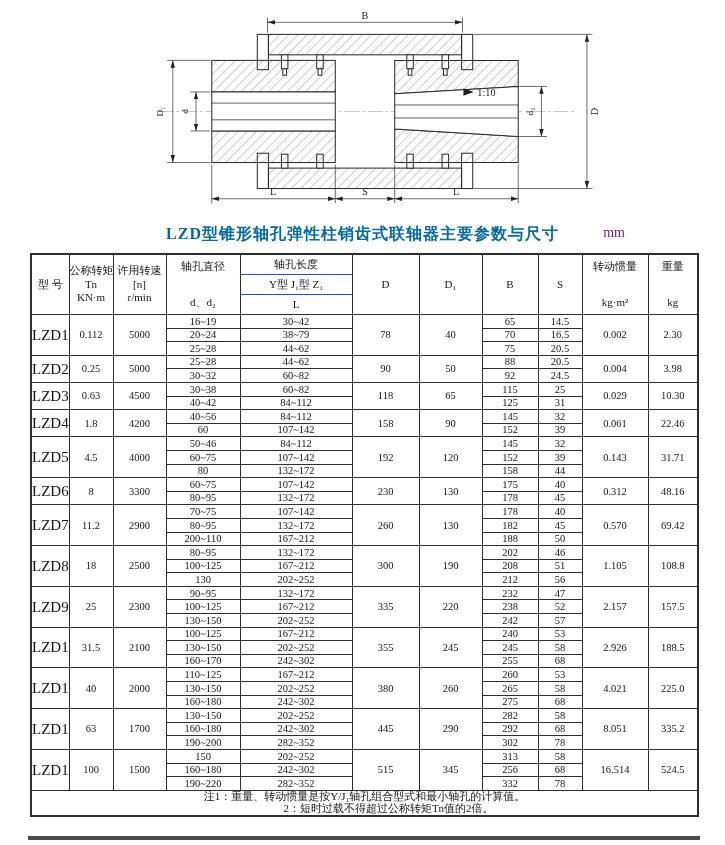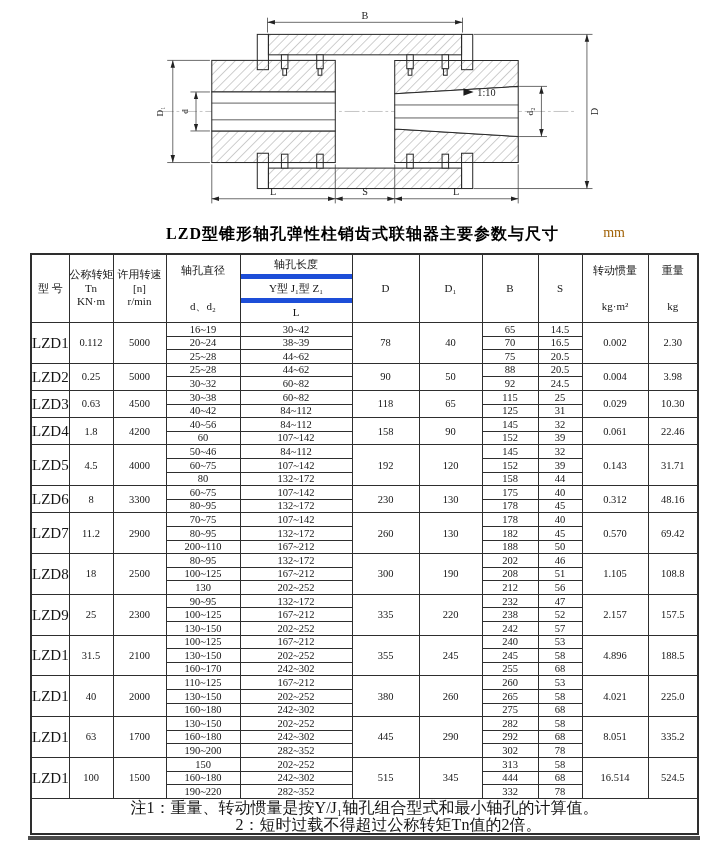--- a/index.html
+++ b/index.html
@@ -8,45 +8,45 @@
     font-family:"Liberation Serif","DejaVu Serif",serif;color:#1c1c1c;
   }
   .page{position:relative;width:725px;height:845px;}
   
   .drawing-wrap{position:absolute;top:2px;left:105px;width:520px;height:218px;}
   svg text{font-family:"Liberation Serif","DejaVu Serif",serif;fill:#222;}
   
   .title-row{position:absolute;top:224px;left:0;width:725px;height:22px;}
   .doc-title{
     position:absolute;left:0;right:0;text-align:center;
-    font-size:16px;font-weight:600;letter-spacing:1px;color:#000000;
+    font-size:16px;font-weight:600;letter-spacing:1px;color:#0369a1;
   }
-  .unit-label{position:absolute;right:100px;top:1px;font-size:14px;color:#a16207;margin-left:22px;}
+  .unit-label{position:absolute;right:100px;top:1px;font-size:14px;color:#701a75;margin-left:22px;}
   
   table.params{
     position:absolute;top:253px;left:30px;width:667px;
     border-collapse:collapse;table-layout:fixed;
     font-size:10.5px;color:#151515;
   }
   table.params td, table.params th{
     border:1px solid #2e2e2e;padding:0;text-align:center;
     font-weight:normal;line-height:1.08;height:12.6px;
     overflow:hidden;white-space:nowrap;
   }
   table.params{border:2px solid #2e2e2e;}
   thead th{font-size:11px;}
   th.stack{vertical-align:middle;}
   .hcol{display:flex;flex-direction:column;justify-content:center;height:56px;}
   .hcol.spread{justify-content:space-between;padding:3px 0;box-sizing:border-box;}
   .hcol div{line-height:1.25;}
   th.p0{padding:0;}
-  .len-sub{height:19px;line-height:19px;border-bottom:5px solid #1d4ed8;}
+  .len-sub{height:19px;line-height:19px;border-bottom:1px solid #1d4ed8;}
   .len-sub.last{border-bottom:none;}
   td.model-cell{text-align:left;padding-left:3px;font-size:15px;}
-  tfoot td{height:auto;text-align:left;padding:4px 6px 6px 18px;font-size:16px;line-height:1.55;}
+  tfoot td{height:auto;text-align:left;padding:4px 6px 6px 18px;font-size:11px;line-height:1.55;}
   .note-line2{margin-left:48px;}
   .bottom-bar{position:absolute;top:836px;left:28px;width:672px;height:4px;background:#4c4c4c;}
 </style>
 </head>
 <body>
 
 <div class="page">
 
   <div class="drawing-wrap">
     <svg viewBox="0 0 560 225" width="520" height="218">
@@ -222,21 +222,21 @@
           <td>30~42</td>
           <td rowspan="3">78</td>
           <td rowspan="3">40</td>
           <td>65</td>
           <td>14.5</td>
           <td rowspan="3">0.002</td>
           <td rowspan="3">2.30</td>
         </tr>
         <tr>
           <td>20~24</td>
-          <td>38~39</td>
+          <td>38~79</td>
           <td>70</td>
           <td>16.5</td>
         </tr>
         <tr>
           <td>25~28</td>
           <td>44~62</td>
           <td>75</td>
           <td>20.5</td>
         </tr>
         <tr>
@@ -418,21 +418,21 @@
         <tr>
           <td rowspan="3" class="model-cell">LZD10</td>
           <td rowspan="3">31.5</td>
           <td rowspan="3">2100</td>
           <td>100~125</td>
           <td>167~212</td>
           <td rowspan="3">355</td>
           <td rowspan="3">245</td>
           <td>240</td>
           <td>53</td>
-          <td rowspan="3">4.896</td>
+          <td rowspan="3">2.926</td>
           <td rowspan="3">188.5</td>
         </tr>
         <tr>
           <td>130~150</td>
           <td>202~252</td>
           <td>245</td>
           <td>58</td>
         </tr>
         <tr>
           <td>160~170</td>
@@ -499,21 +499,21 @@
           <td rowspan="3">515</td>
           <td rowspan="3">345</td>
           <td>313</td>
           <td>58</td>
           <td rowspan="3">16.514</td>
           <td rowspan="3">524.5</td>
         </tr>
         <tr>
           <td>160~180</td>
           <td>242~302</td>
-          <td>444</td>
+          <td>256</td>
           <td>68</td>
         </tr>
         <tr>
           <td>190~220</td>
           <td>282~352</td>
           <td>332</td>
           <td>78</td>
         </tr>
       </tbody>
     <tfoot>

